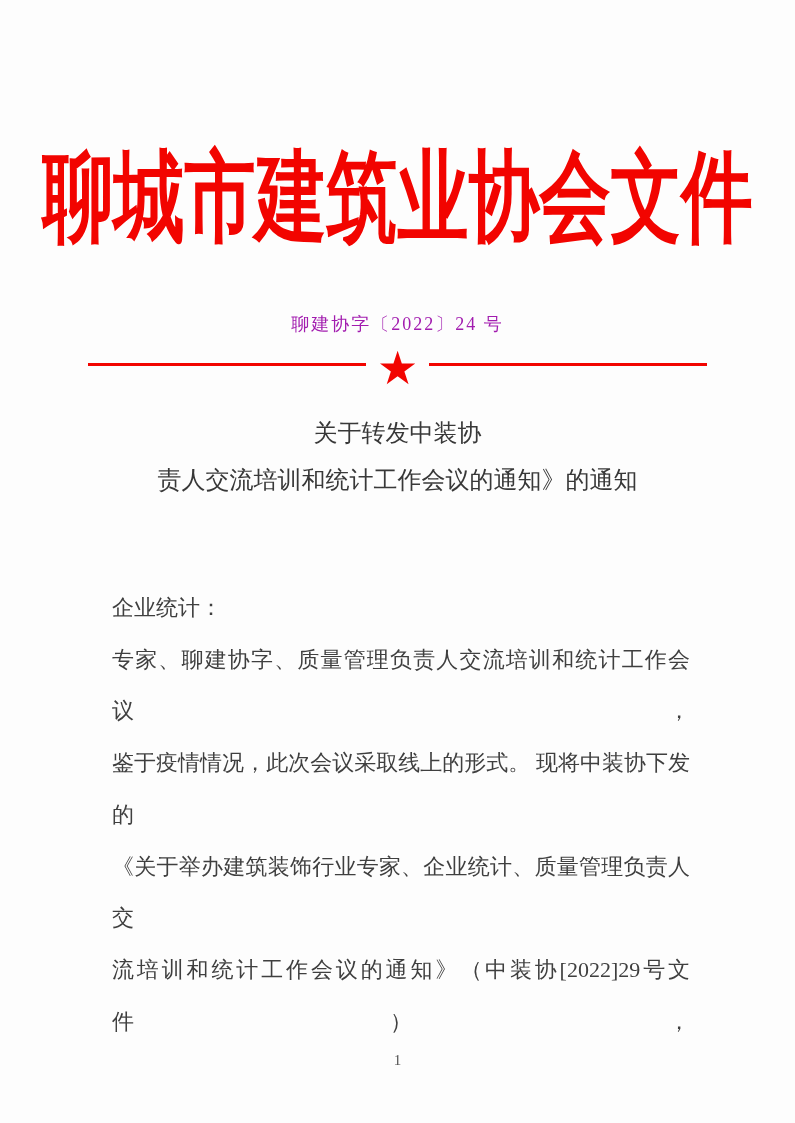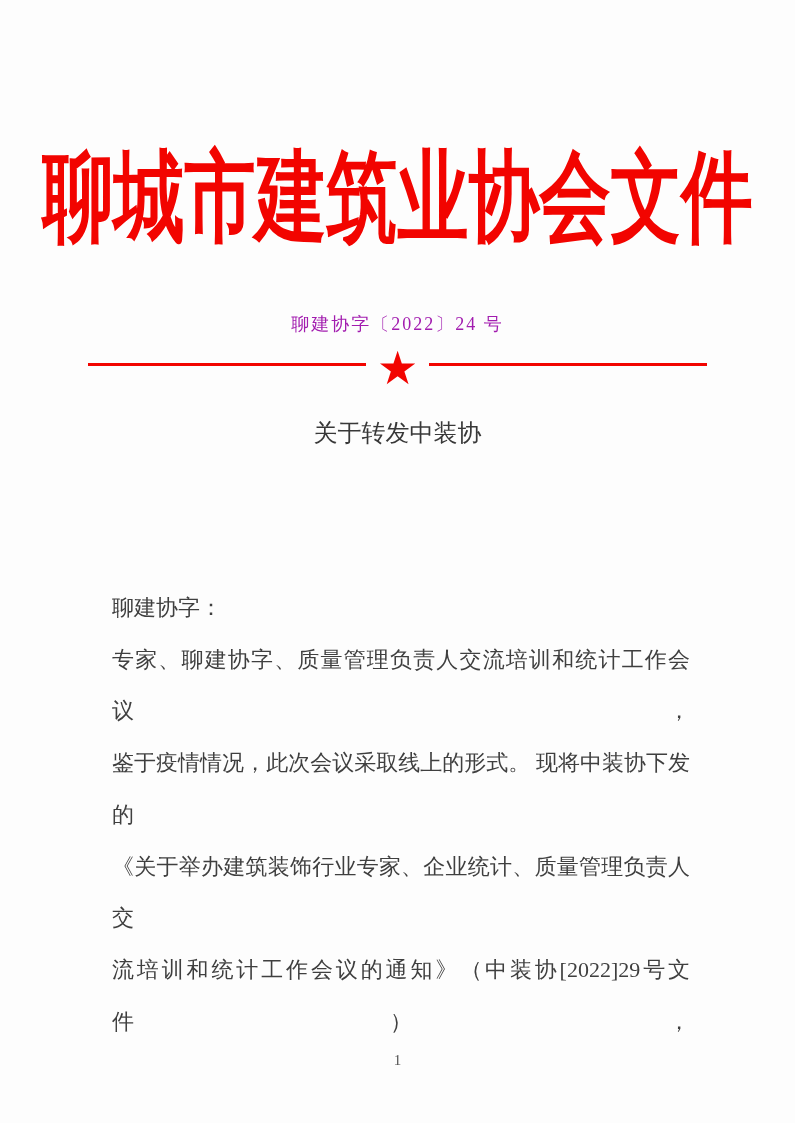--- a/index.html
+++ b/index.html
@@ -120,24 +120,25 @@
   <div class="doc-number">聊建协字〔2022〕24 号</div>
 
   <div class="red-rule-row">
     <div class="rule-seg"></div>
     <div class="star">★</div>
     <div class="rule-seg"></div>
   </div>
 
   <div class="subject">
     <div>关于转发中装协</div>
+    <div>责人交流培训和统计工作会议的通知》的通知</div>
   </div>
 
   <div class="body-block">
-    <div class="body-line">聊建协字：</div>
+    <div class="body-line">企业统计：</div>
     <div class="body-line just">专家、聊建协字、质量管理负责人交流培训和统计工作会议，</div>
     <div class="body-line just">鉴于疫情情况，此次会议采取线上的形式。 现将中装协下发的</div>
     <div class="body-line just">《关于举办建筑装饰行业专家、企业统计、质量管理负责人交</div>
     <div class="body-line just">流培训和统计工作会议的通知》（中装协[2022]29号文件），</div>
 
   </div>
 
   <div class="page-number">1</div>
 
 </div>

